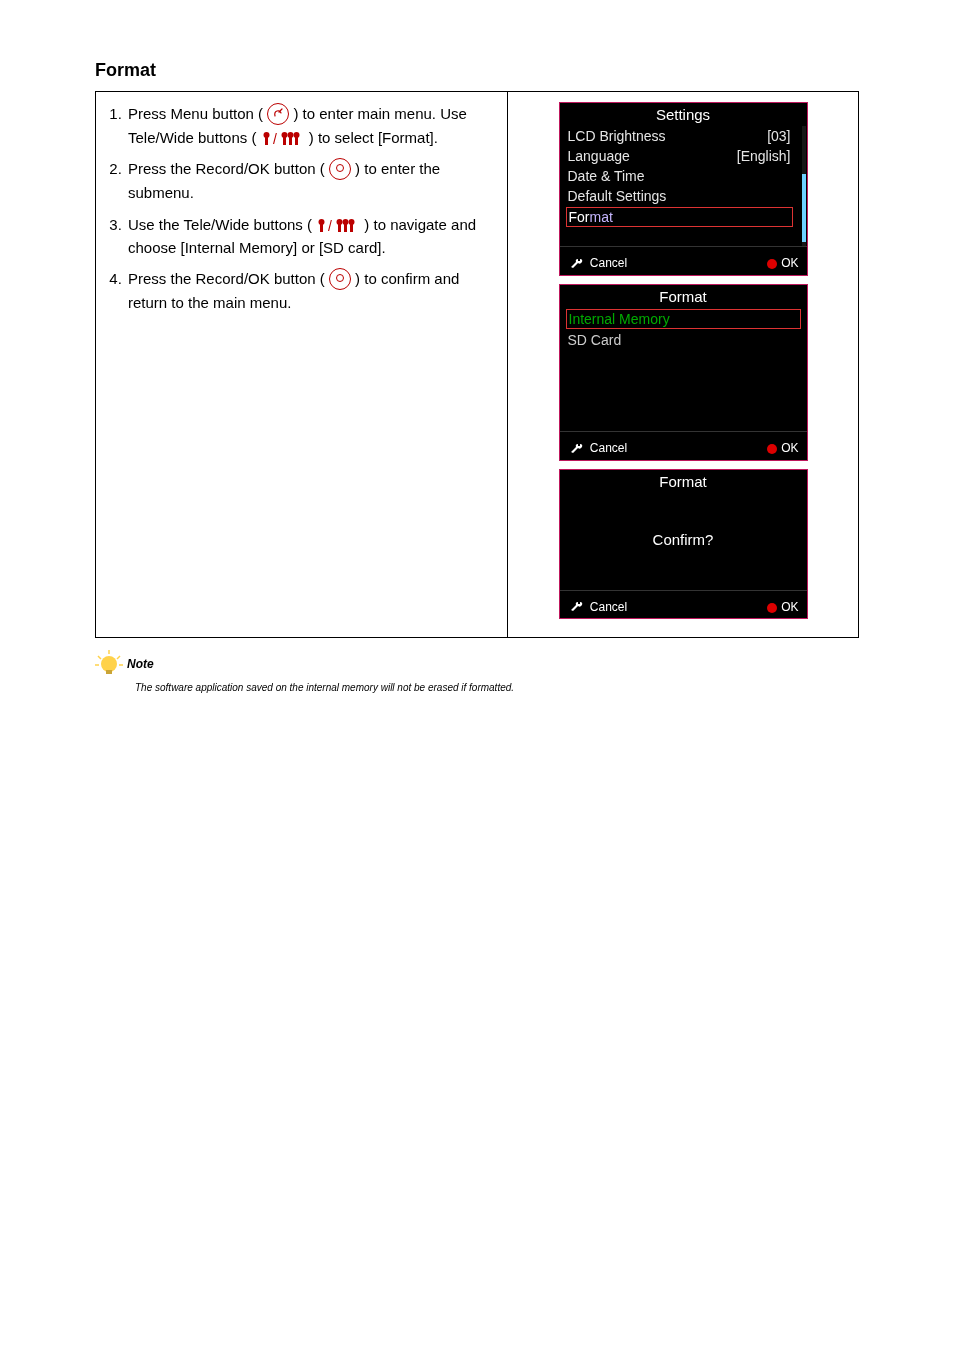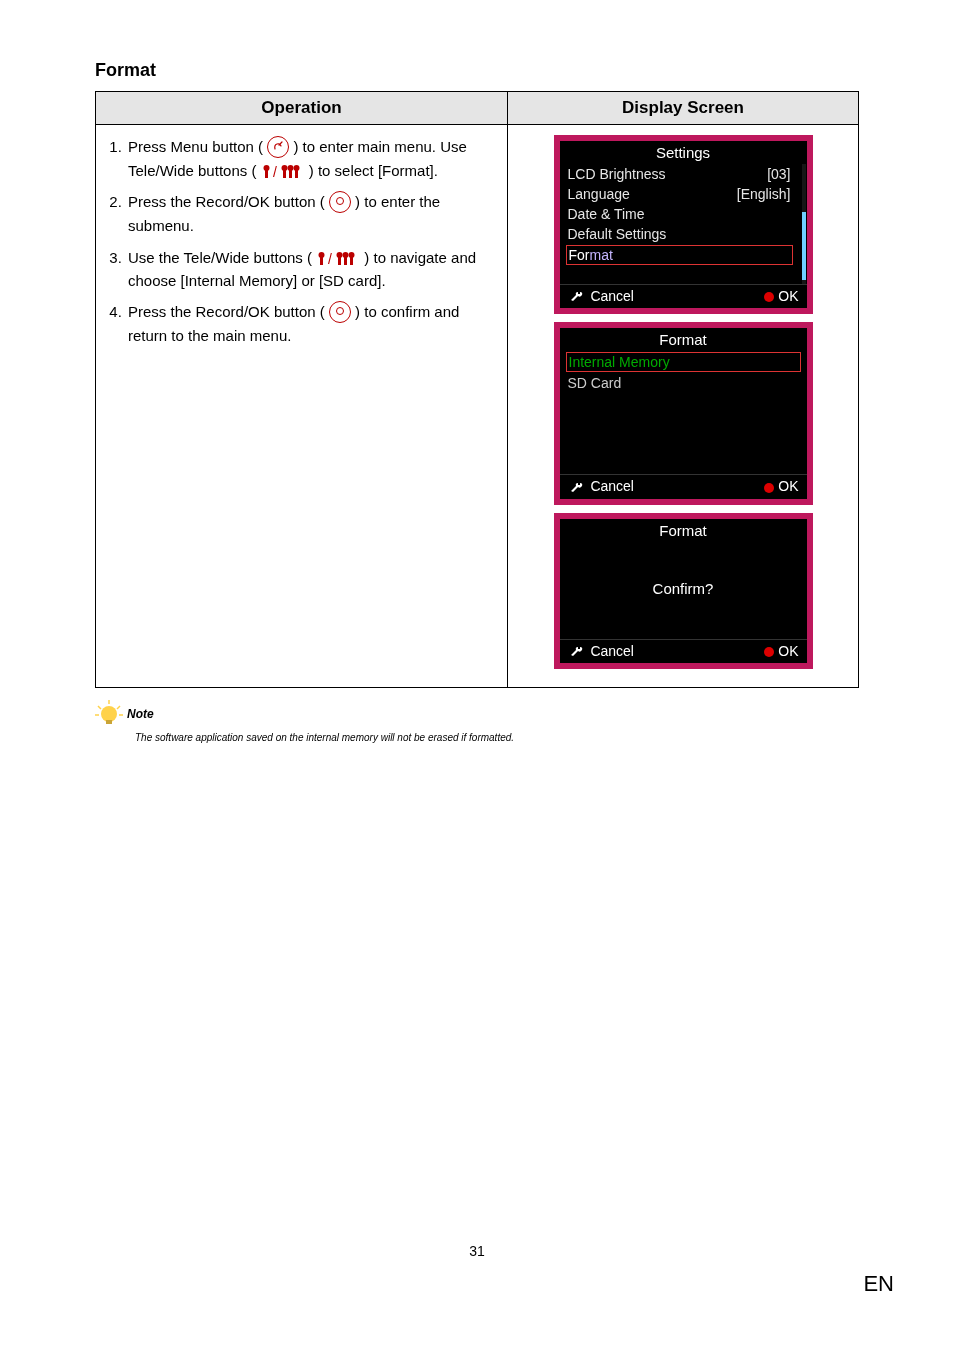--- a/index.html
+++ b/index.html
@@ -76,21 +76,21 @@
   }
   .tele-wide {
     display:inline-block;
     vertical-align:middle;
     height:14px;
   }
   .screen {
     display:inline-block;
     width: 247px;
     background:#000;
-    border:6px solid #be185d;
+    border:1px solid #be185d;
     text-align:left;
     margin-bottom:8px;
     font-size:14px;
     color:#fff;
     font-family: Arial, sans-serif;
   }
   .screen-title {
     text-align:center;
     padding:3px 0;
     font-size:15px;
@@ -122,23 +122,23 @@
     padding:1px 2px;
     margin:1px 8px 1px 0;
   }
   .row-active .left { color:#ffffff; }
   .row-active .right { color:#c4b5fd; }
   .row-im { color:#0a0; }
   .footer-bar {
     display:flex;
     justify-content:space-between;
     align-items:center;
-    padding:3px 8px 4px 10px;
+    padding:9px 8px 4px 10px;
     border-top:1px solid #333;
-    font-size:14px;
+    font-size:12px;
   }
   .footer-bar .cancel { color:#fff; }
   .footer-bar .wrench {
     display:inline-block;width:14px;height:14px;
     vertical-align:middle;margin-right:3px;
   }
   .footer-bar .ok-dot {
     display:inline-block;width:10px;height:10px;border-radius:50%;
     background:#d00;vertical-align:middle;margin-right:4px;
   }
@@ -173,24 +173,20 @@
 </style>
 </head>
 <body>
 
 <div class="page">
 
   <div class="section-title">Format</div>
 
   <table class="main">
     <tbody>
-        <tr>
-      <th>Operation</th>
-      <th>Display Screen</th>
-    </tr>
     <tr>
       <td class="op-col">
         <ol class="steps">
           <li>
             <span>Press Menu button (</span>
             <span class="icon-circle">
               <svg width="12" height="12" viewBox="0 0 12 12" style="vertical-align:middle;position:relative;top:-2px">
                     <path d="M3 9 Q2 5 5 4 Q8 3 9 6 M7 5 L10 2" stroke="#b00" stroke-width="1.2" fill="none" stroke-linecap="round"></path>
                   </svg>
             </span>
@@ -328,18 +324,14 @@
         <line x1="3" y1="6" x2="6" y2="9"></line>
         <line x1="25" y1="6" x2="22" y2="9"></line>
         <line x1="0" y1="15" x2="4" y2="15"></line>
         <line x1="28" y1="15" x2="24" y2="15"></line>
       </g>
     </svg>
     <span class="note-label">Note</span>
   </div>
   <div class="note-text">The software application saved on the internal memory will not be erased if formatted.</div>
 
-  <div class="footer-wrap">
-    <div style="text-align:center;font-size:14px">31</div>
-    <div style="position:absolute;right:-35px;bottom:-4px;font-size:22px">EN</div>
-  </div>
 
 </div>
 
 </body></html>

